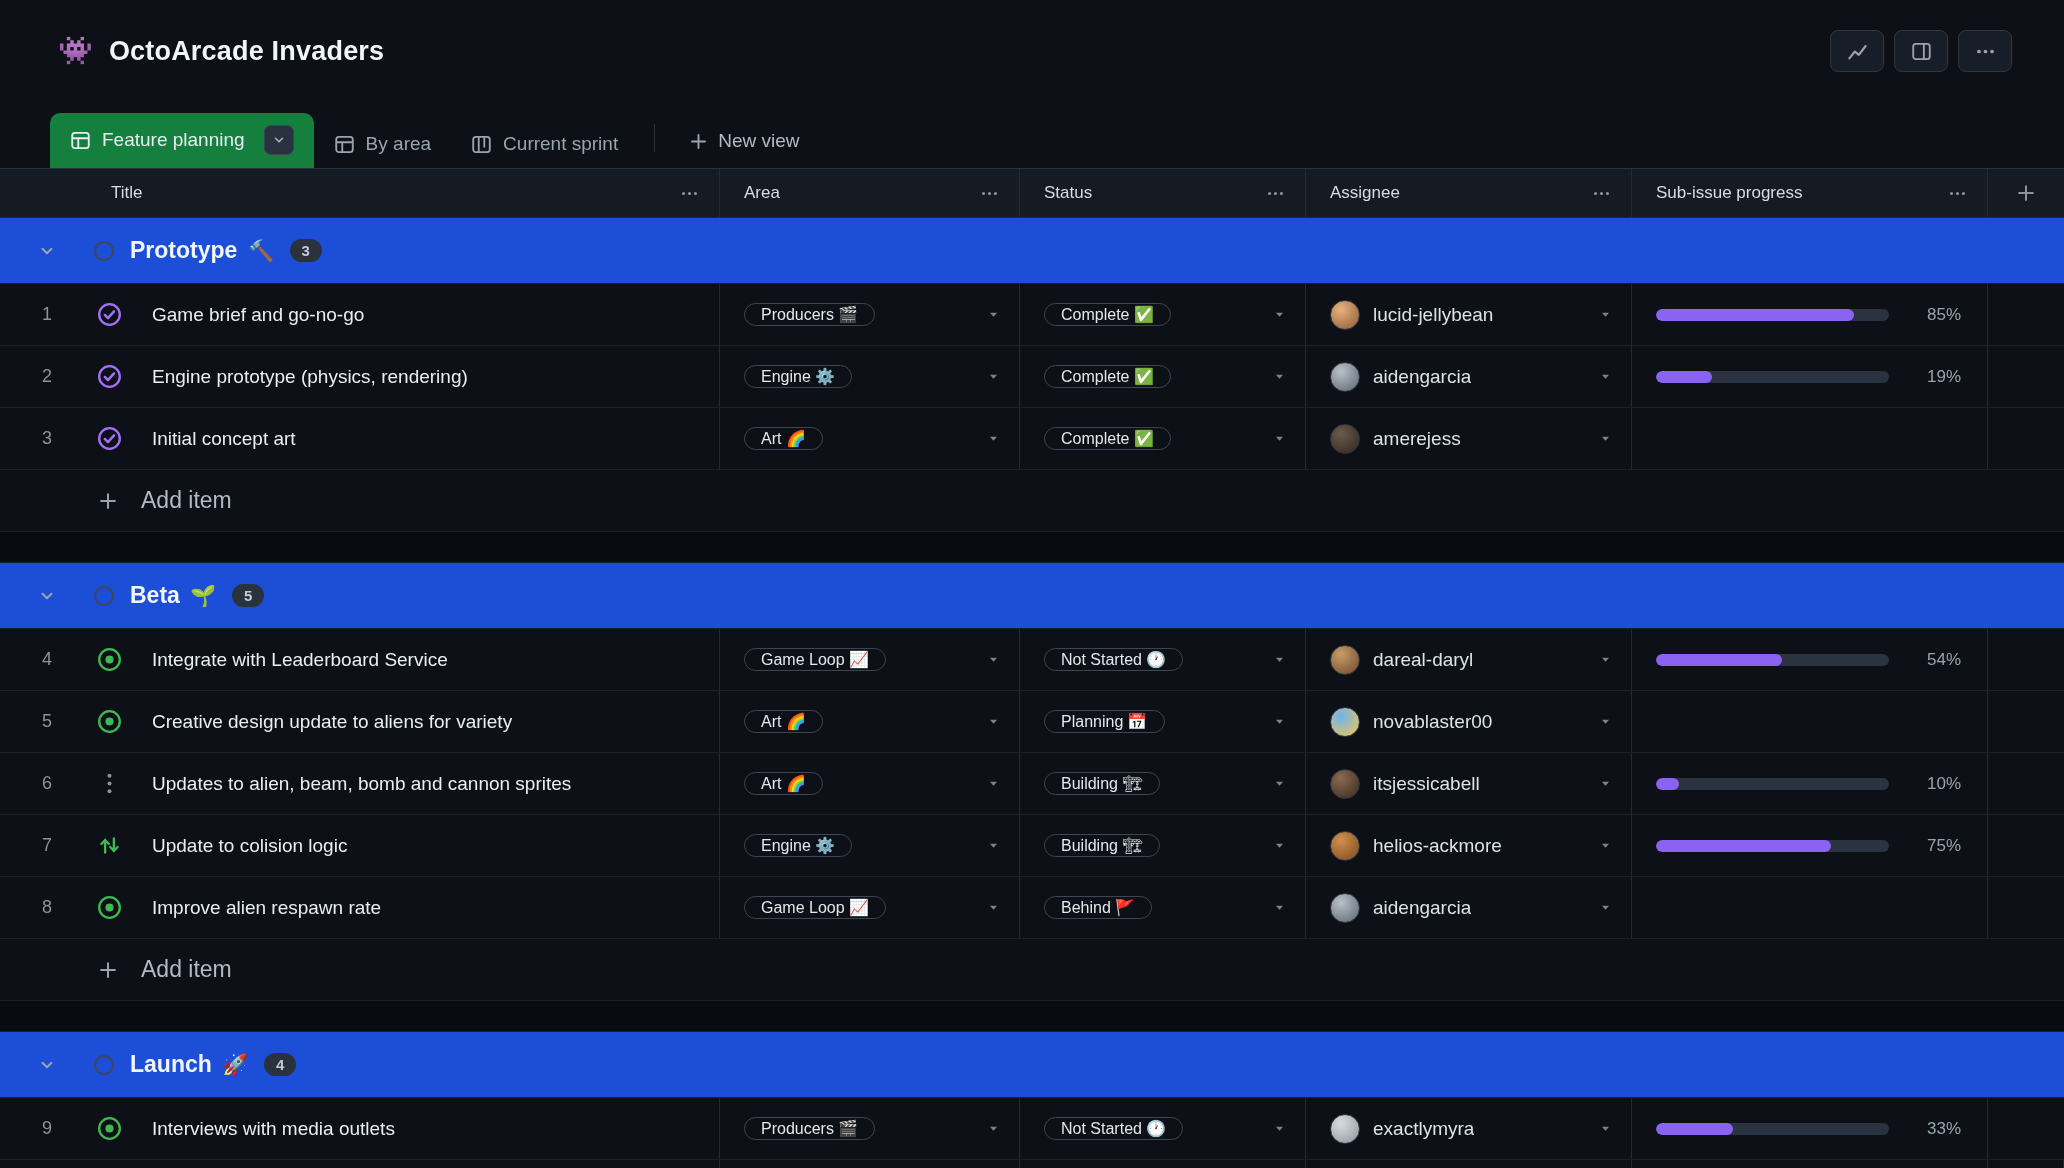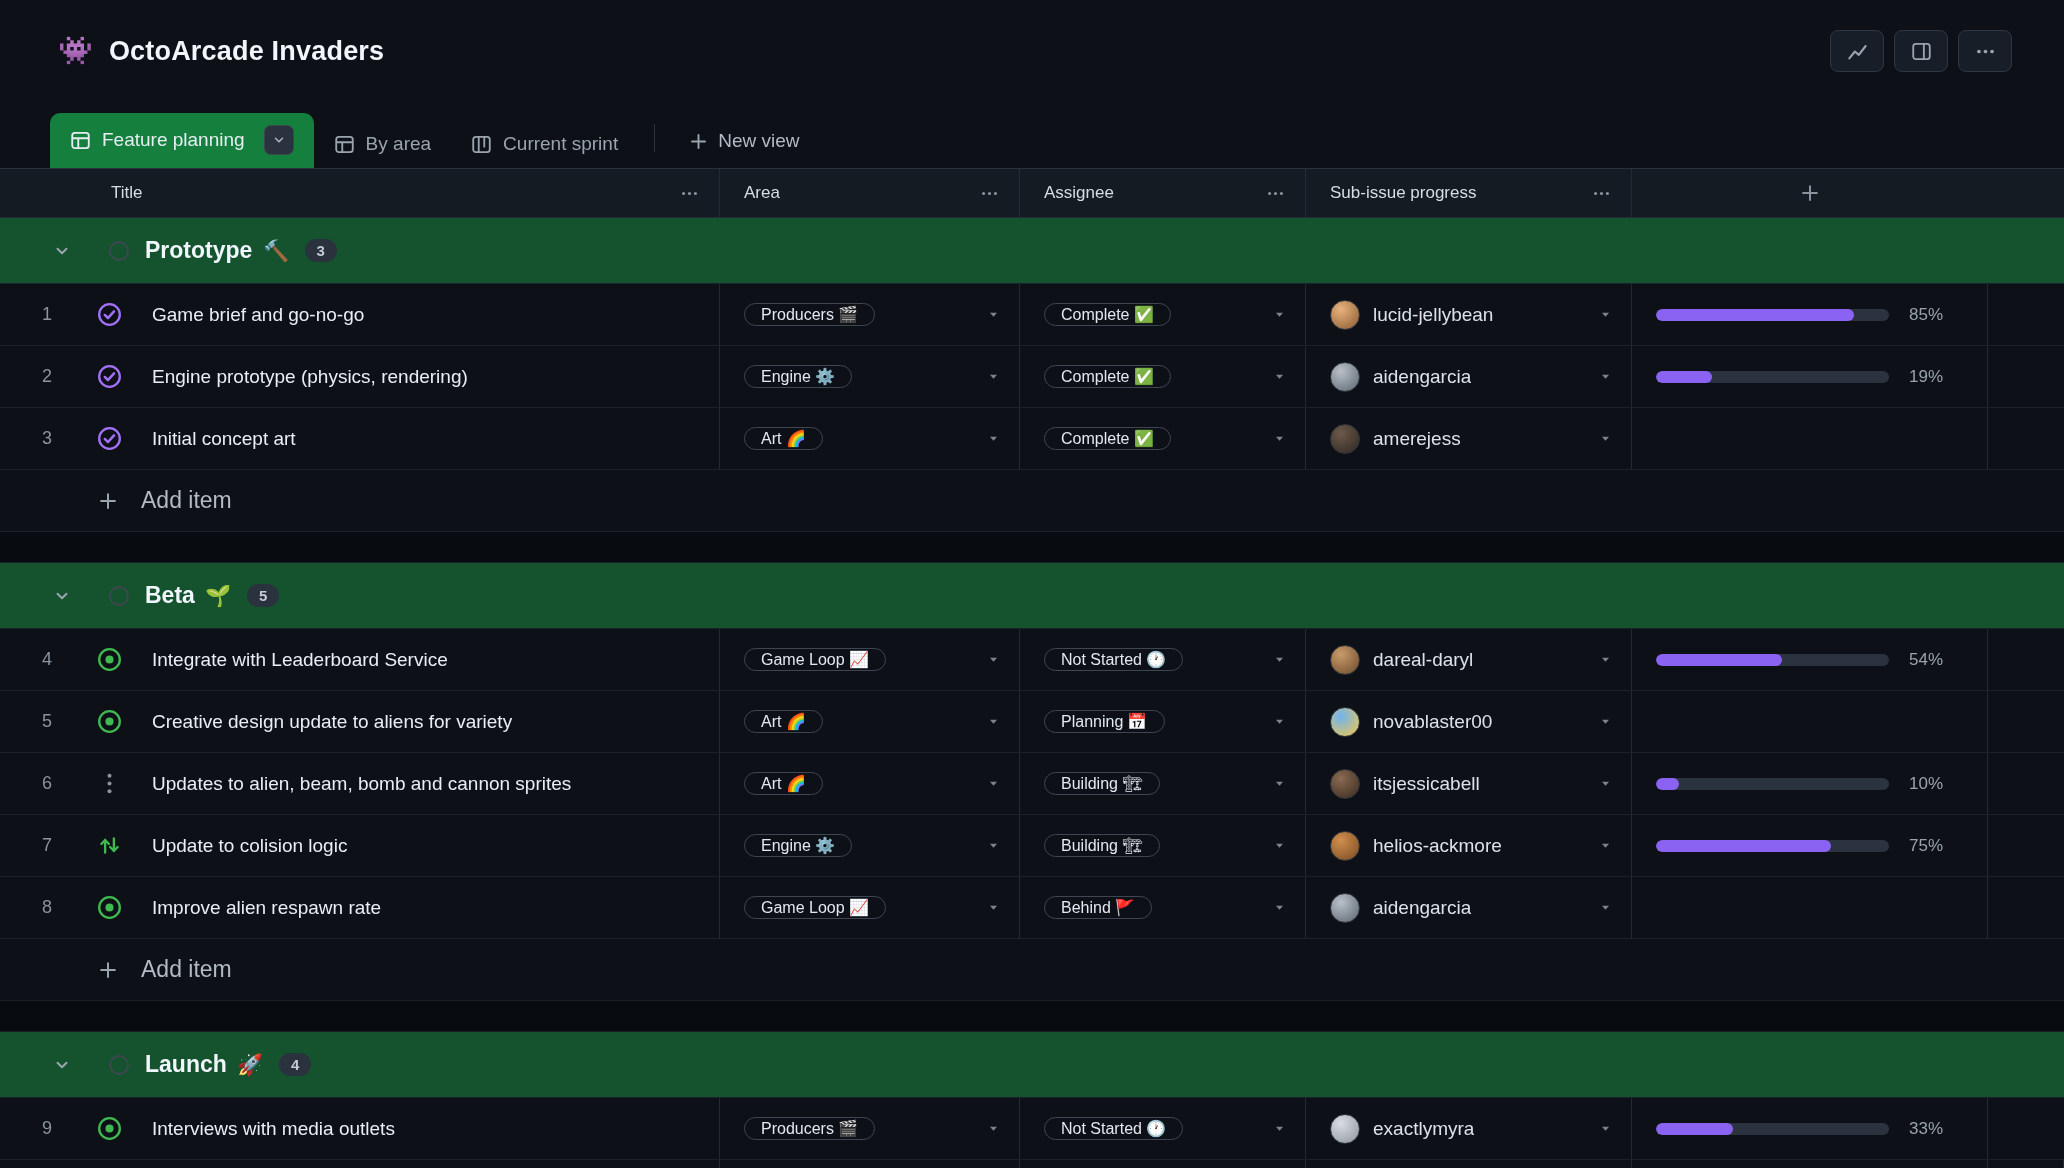--- a/index.html
+++ b/index.html
@@ -38,21 +38,21 @@
     box-sizing:border-box;min-width:0;}
   .cell:last-child{border-right:none;}
   .hlabel{font-size:17px;color:#d6dde4;}
   .hkebab{margin-left:auto;color:#8b939e;background:none;border:none;padding:2px;cursor:pointer;display:flex;}
   .hkebab svg{width:19px;height:19px;}
   .thead .ctitle{padding-left:99px;margin-left:12px;}
   .cplus{justify-content:center;padding:0;}
   .hplus{background:none;border:none;color:#8b939e;cursor:pointer;display:flex;padding:4px;}
   .hplus svg{width:20px;height:20px;}
   
-  .grow{display:flex;align-items:center;height:65px;background:#14532d;border-bottom:1px solid #1b212a;padding-left:15px;}
+  .grow{display:flex;align-items:center;height:65px;background:#1d4ed8;border-bottom:1px solid #1b212a;}
   .gchev{width:94px;display:flex;justify-content:center;color:#9aa4af;cursor:pointer;}
   .gchev svg{width:18px;height:18px;}
   .gcircle{width:20px;height:20px;border:2px solid #3f4752;border-radius:50%;flex:none;box-sizing:border-box;}
   .gname{font-size:23px;font-weight:700;margin-left:16px;color:#f0f6fc;}
   .gemoji{margin-left:11px;font-size:21px;}
   .gcount{margin-left:15px;background:#2a323e;color:#c3ccd6;border-radius:999px;
     padding:3px 12px;font-size:15px;font-weight:600;}
   
   .row{height:61px;background:#0d1117;border-bottom:1px solid #1b212a;}
   .ctitle{padding-left:0;}
@@ -62,21 +62,21 @@
   .rtitle{font-size:19px;color:#e9eef4;margin-left:28px;white-space:nowrap;overflow:hidden;text-overflow:ellipsis;}
   .pill{display:inline-flex;align-items:center;gap:8px;border:1px solid #3e4653;border-radius:999px;
     padding:1px 16px;font-size:16px;color:#e2e8ee;white-space:nowrap;cursor:pointer;}
   .ccaret{margin-left:auto;color:#7b838e;display:flex;cursor:pointer;}
   .ccaret svg{width:15px;height:15px;}
   .avatar{width:30px;height:30px;border-radius:50%;flex:none;border:1px solid #30363f;box-sizing:border-box;}
   .aname{font-size:19px;color:#dbe2e9;margin-left:13px;white-space:nowrap;overflow:hidden;text-overflow:ellipsis;cursor:pointer;}
   .cprog{padding-right:26px;}
   .track{flex:1;max-width:258px;height:12px;background:#2c3340;border-radius:6px;overflow:hidden;margin-right:20px;}
   .fill{display:block;height:100%;background:#8a63f2;border-radius:6px;}
-  .pct{width:52px;text-align:left;font-size:17px;color:#9aa3ad;margin-left:auto;}
+  .pct{width:52px;text-align:right;font-size:17px;color:#9aa3ad;margin-left:auto;}
   
   .addrow{display:flex;align-items:center;height:61px;border-bottom:1px solid #1b212a;
     color:#b2bac4;cursor:pointer;padding-left:98px;background:#0d1117;}
   .addic{display:flex;color:#9aa4af;}
   .addic svg{width:20px;height:20px;}
   .addlbl{font-size:23px;margin-left:23px;}
   .gap{height:30px;background:#080b10;border-bottom:1px solid #1b212a;}
   .row.partial .cell{border-right:1px solid #222a35;}
 </style>
 </head>
@@ -163,20 +163,30 @@
         <span class="hlabel">Area</span>
         <button class="hkebab">
             <svg viewBox="0 0 16 16" fill="currentColor">
               <circle cx="3" cy="8" r="1.3"></circle>
               <circle cx="8" cy="8" r="1.3"></circle>
               <circle cx="13" cy="8" r="1.3"></circle>
             </svg>
           </button>
       </div>
       <div class="cell">
+        <span class="hlabel">Status</span>
+        <button class="hkebab">
+            <svg viewBox="0 0 16 16" fill="currentColor">
+              <circle cx="3" cy="8" r="1.3"></circle>
+              <circle cx="8" cy="8" r="1.3"></circle>
+              <circle cx="13" cy="8" r="1.3"></circle>
+            </svg>
+          </button>
+      </div>
+      <div class="cell">
         <span class="hlabel">Assignee</span>
         <button class="hkebab">
             <svg viewBox="0 0 16 16" fill="currentColor">
               <circle cx="3" cy="8" r="1.3"></circle>
               <circle cx="8" cy="8" r="1.3"></circle>
               <circle cx="13" cy="8" r="1.3"></circle>
             </svg>
           </button>
       </div>
       <div class="cell">

